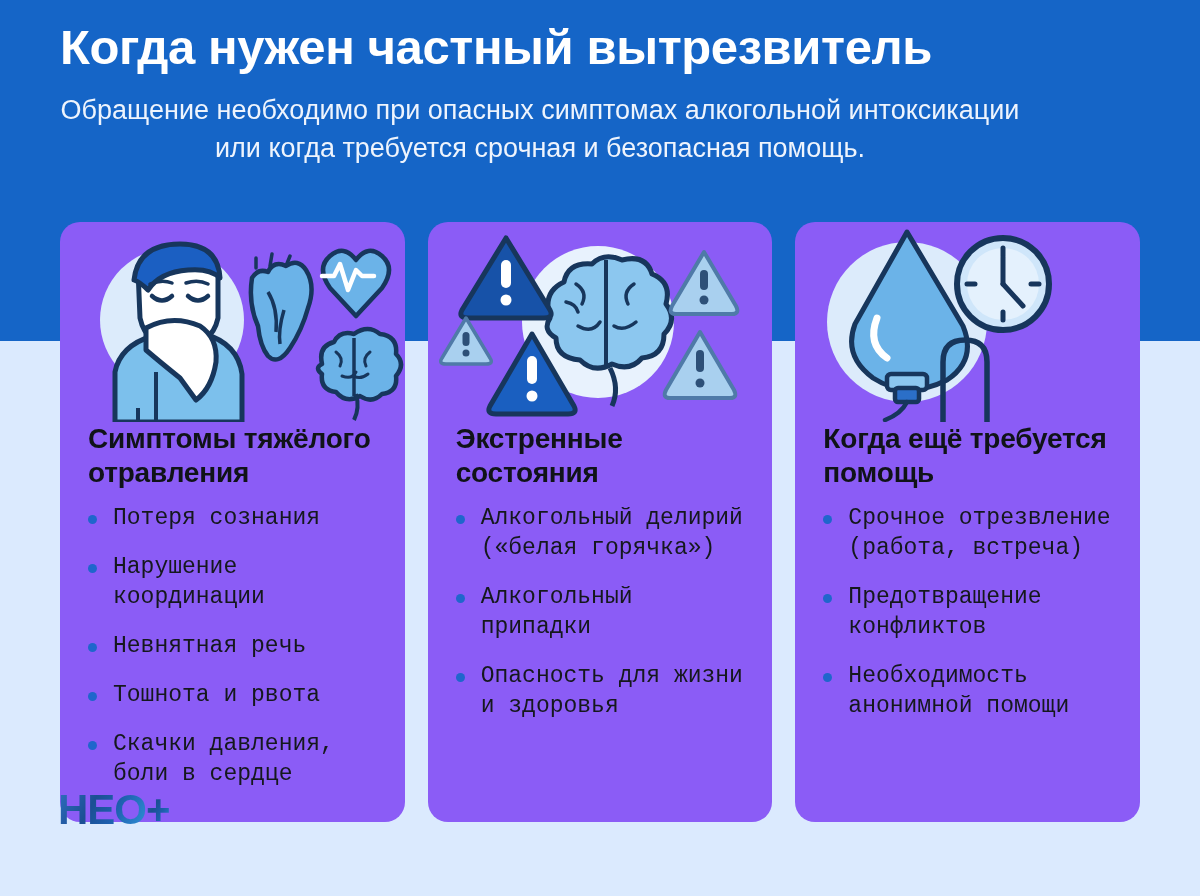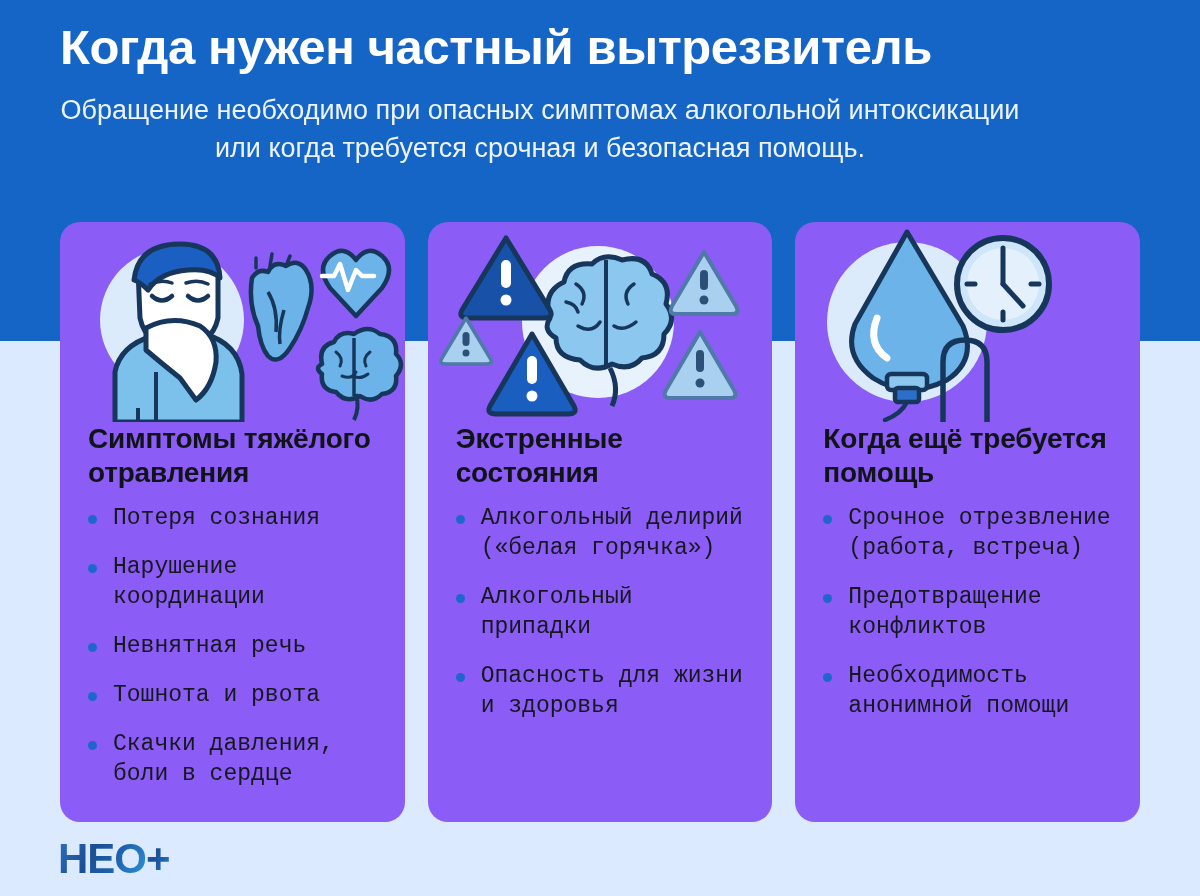--- a/index.html
+++ b/index.html
@@ -124,21 +124,21 @@
     background: #1f66cc;
   }
 
   
   .art-svg { position: absolute; left: 0; top: 0; }
 
   
   .footer-logo {
     position: absolute;
     left: 58px;
-    top: 838px;
+    top: 789px;
     z-index: 4;
   }
   .logo-text {
     font-size: 42px;
     font-weight: bold;
     letter-spacing: -1px;
     line-height: 1;
     background: linear-gradient(120deg, #2f6fc0 0%, #1b4f93 38%, #1d5fae 62%, #2f93d8 100%);
     -webkit-background-clip: text;
     background-clip: text;

